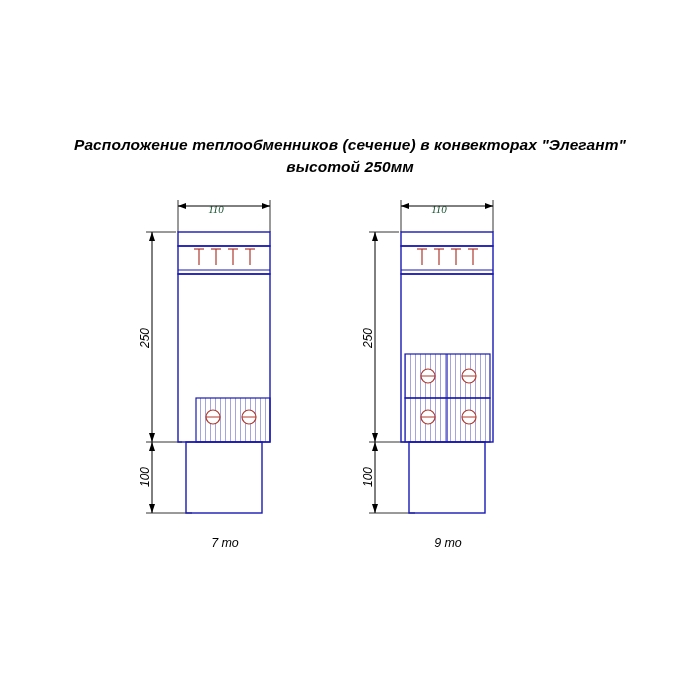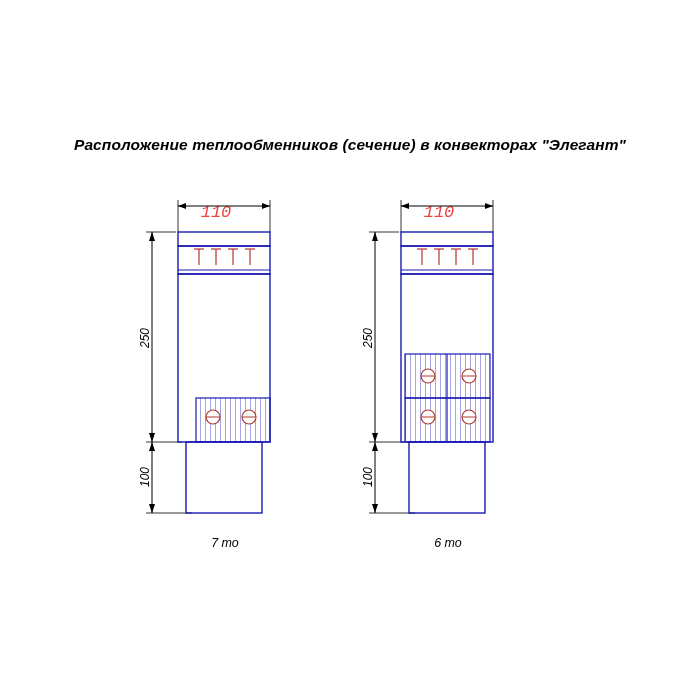--- a/index.html
+++ b/index.html
@@ -39,55 +39,56 @@
     position: absolute;
     font-family: "Liberation Sans", sans-serif;
     font-style: italic;
     font-size: 12.5px;
     color: #000000;
     text-align: center;
     width: 120px;
   }
   .dim-h {
     position: absolute;
-    font-family: Liberation Mono, monospace;
-    font-style: italic;
-    font-size: 17px;
-    color: #ef4444;
+    font-family: Liberation Serif, serif;
+    font-style: italic;
+    font-size: 11px;
+    color: #14532d;
     text-align: center;
     width: 60px;
   }
   .dim-v {
     position: absolute;
     font-family: "Liberation Sans", sans-serif;
     font-style: italic;
     font-size: 12px;
     color: #000000;
     transform: rotate(-90deg);
     transform-origin: 50% 50%;
     text-align: center;
     width: 46px;
   }
 </style>
 </head>
 <body>
 
 <div class="title">
   <span>Расположение  теплообменников (сечение) в конвекторах "Элегант"</span>
+  <span class="l2">высотой 250мм</span>
 </div>
 
 <div class="dim-h" style="left:186px; top:203px;">110</div>
 <div class="dim-v" style="left:122px; top:331px;">250</div>
 <div class="dim-v" style="left:122px; top:470px;">100</div>
 <div class="caption" style="left:165px; top:536px;">7 то</div>
 
 <div class="dim-h" style="left:409px; top:203px;">110</div>
 <div class="dim-v" style="left:345px; top:331px;">250</div>
 <div class="dim-v" style="left:345px; top:470px;">100</div>
-<div class="caption" style="left:388px; top:536px;">6 то</div>
+<div class="caption" style="left:388px; top:536px;">9 то</div>
 
 <svg id="canvas" viewBox="0 0 700 700">
   <defs>
     <pattern id="hatchV1" patternUnits="userSpaceOnUse" width="5" height="5">
       <path d="M0,0 L0,5" stroke="#1a1ab4" stroke-width="0.8"></path>
     </pattern>
     <pattern id="hatchV2" patternUnits="userSpaceOnUse" width="5" height="5">
       <path d="M0,0 L0,5" stroke="#1a1ab4" stroke-width="0.8"></path>
     </pattern>
   </defs>

